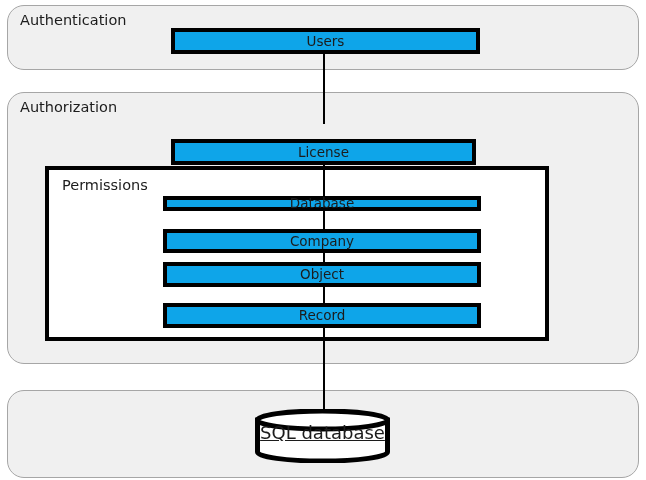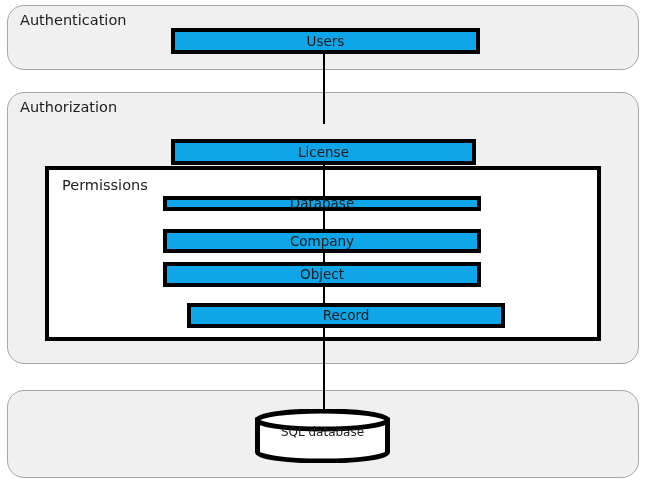--- a/index.html
+++ b/index.html
@@ -44,21 +44,21 @@
 
   #panel-authentication { left: 7px;  top: 5px;   width: 632px; height: 65px;  }
   #panel-authorization  { left: 7px;  top: 92px;  width: 632px; height: 272px; }
   #panel-storage        { left: 7px;  top: 390px; width: 632px; height: 88px;  }
 
   
   #group-permissions {
     position: absolute;
     left: 45px;
     top: 166px;
-    width: 556px;
+    width: 504px;
     height: 175px;
     background: #ffffff;
     border: 4px solid #000000;
     box-sizing: border-box;
   }
   #group-permissions .group-label {
     position: absolute;
     left: 13px;
     top: 6px;
     font-size: 14.5px;
@@ -94,21 +94,21 @@
     line-height: 17px;
     color: #1c1c1c;
     white-space: nowrap;
   }
 
   #box-users    { left: 171px; top: 28px;  width: 309px; height: 26px; }
   #box-license  { left: 171px; top: 123px; width: 305px; height: 26px; margin-top: 16px; }
   #box-database { left: 163px; top: 196px; width: 318px; height: 15px; }
   #box-company  { left: 163px; top: 229px; width: 318px; height: 24px; }
   #box-object   { left: 163px; top: 262px; width: 318px; height: 25px; }
-  #box-record   { left: 163px; top: 303px; width: 318px; height: 25px; margin-left: 24px; }
+  #box-record   { left: 163px; top: 303px; width: 318px; height: 25px; }
 
   
   #node-sql-database {
     position: absolute;
     left: 254px;
     top: 409px;
     width: 137px;
     height: 54px;
     z-index: 4;
   }
@@ -121,26 +121,27 @@
   }
   #node-sql-database .cylinder-label {
     position: absolute;
     left: 0;
     top: 0;
     width: 137px;
     height: 43px;
     display: flex;
     align-items: center;
     justify-content: center;
-    font-size: 12px;
+    font-size: 18px;
     line-height: 17px;
     color: #1c1c1c;
     white-space: nowrap;
     padding-top: 4px;
     box-sizing: border-box;
+    text-decoration: underline;
   }
 </style>
 </head>
 <body>
 
 <div id="diagram-canvas">
 
   <div class="panel" id="panel-authentication">
     <div class="panel-label">Authentication</div>
   </div>

